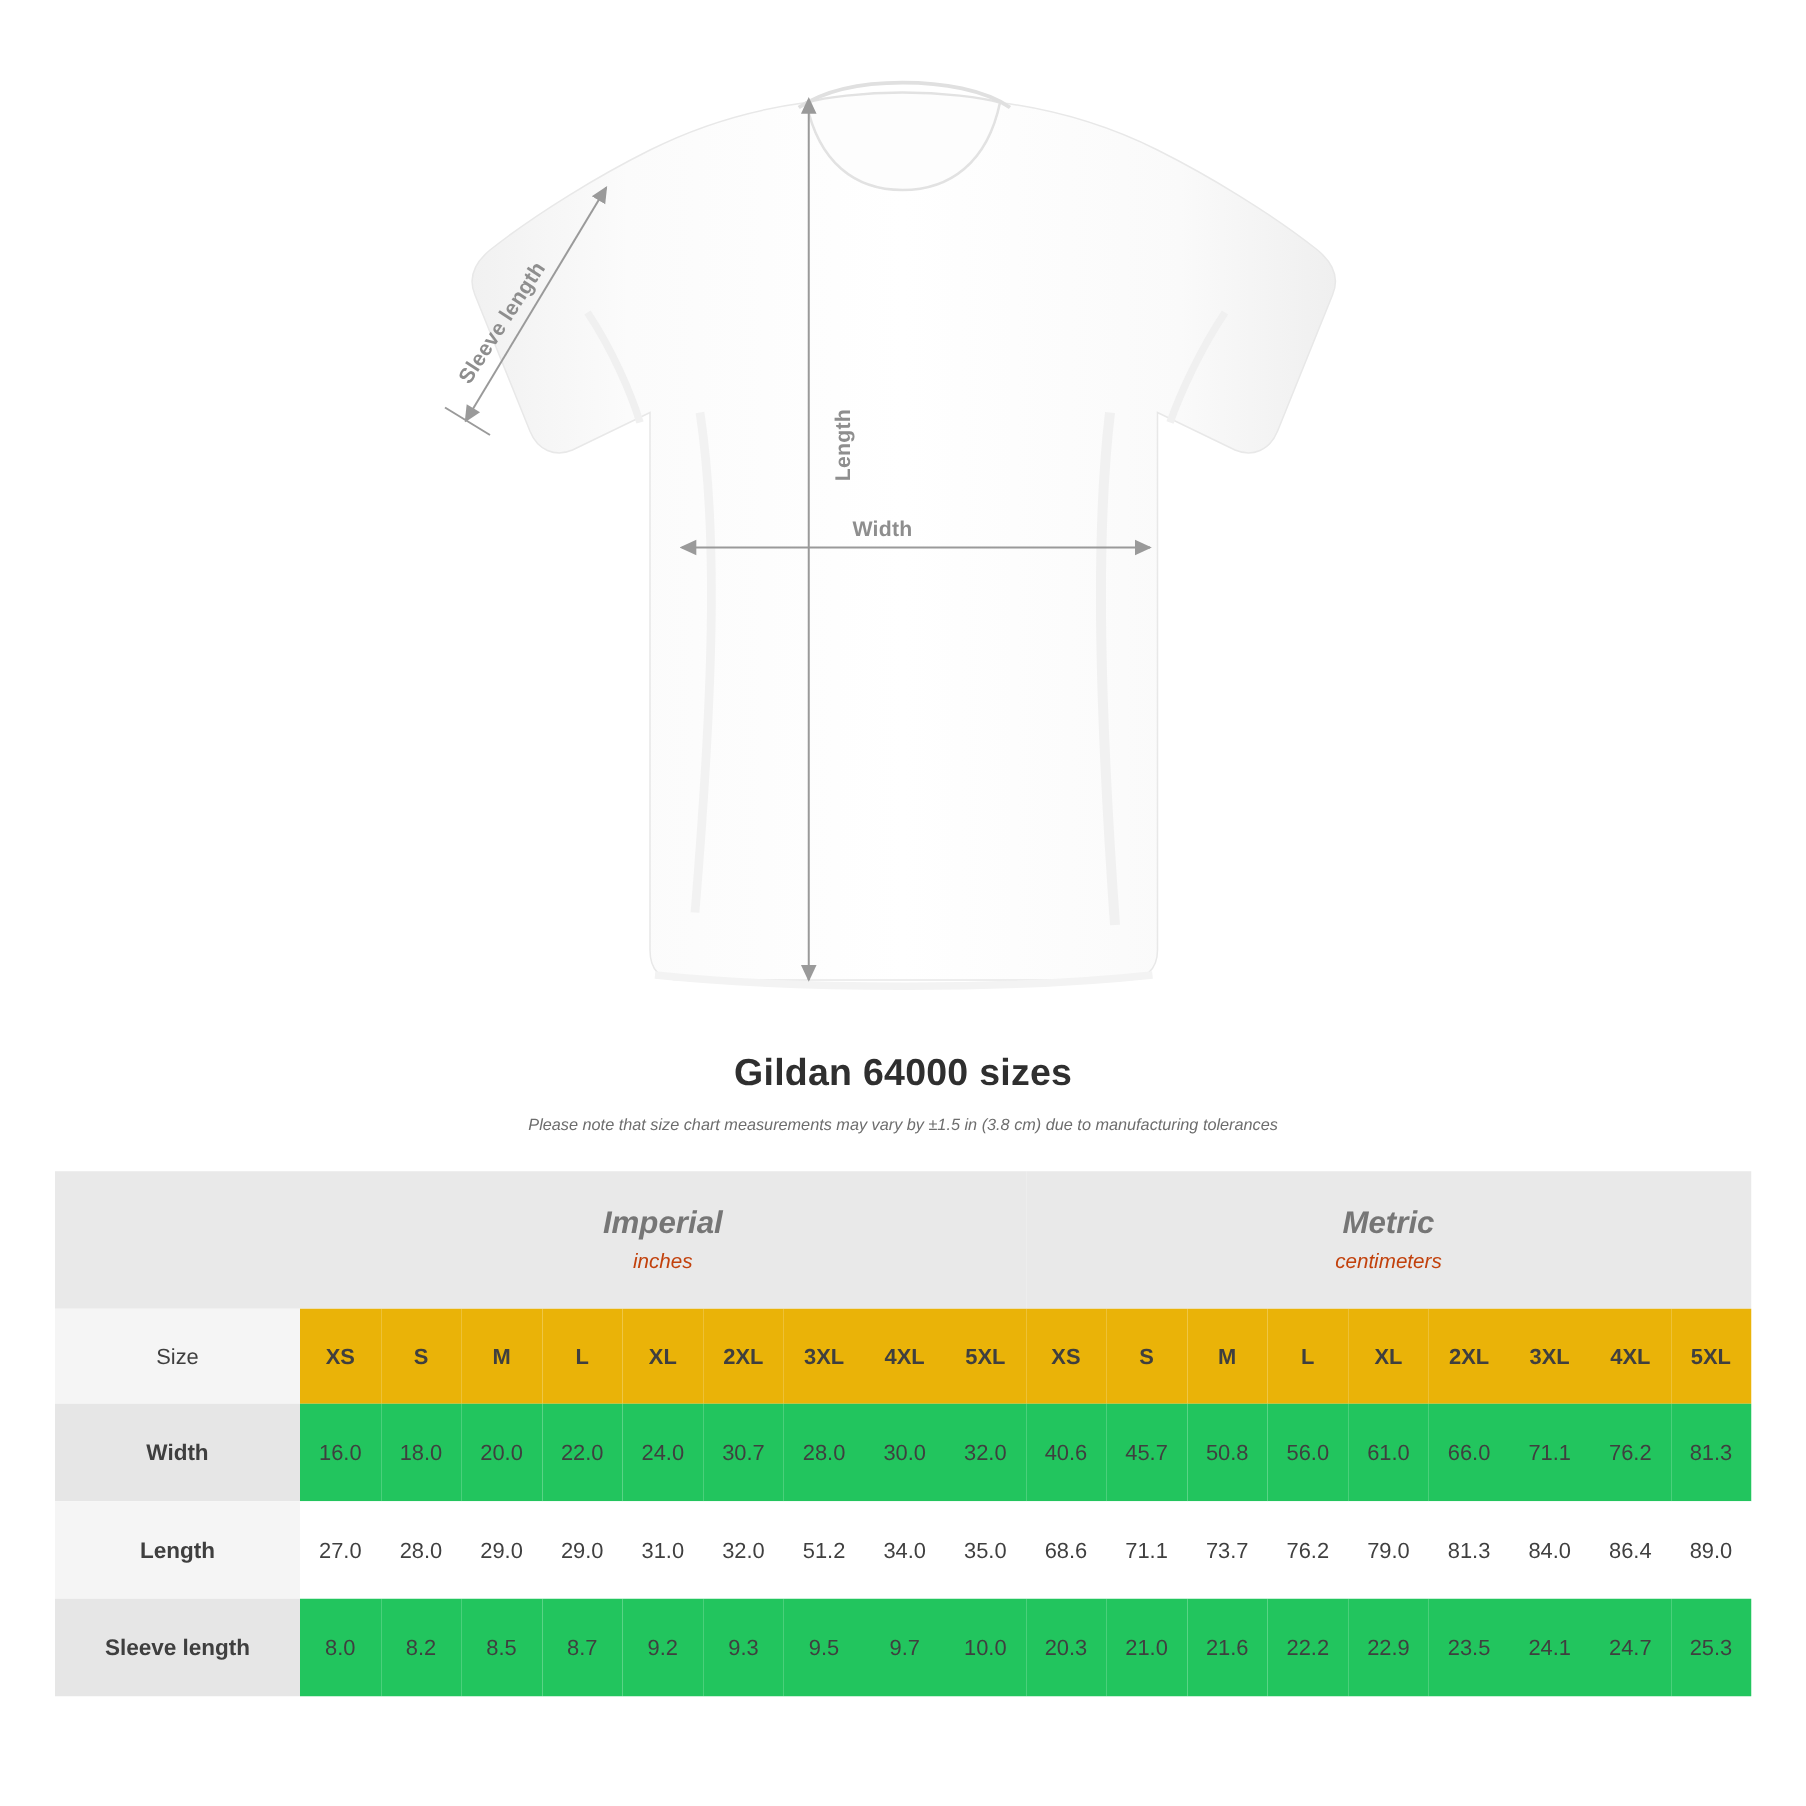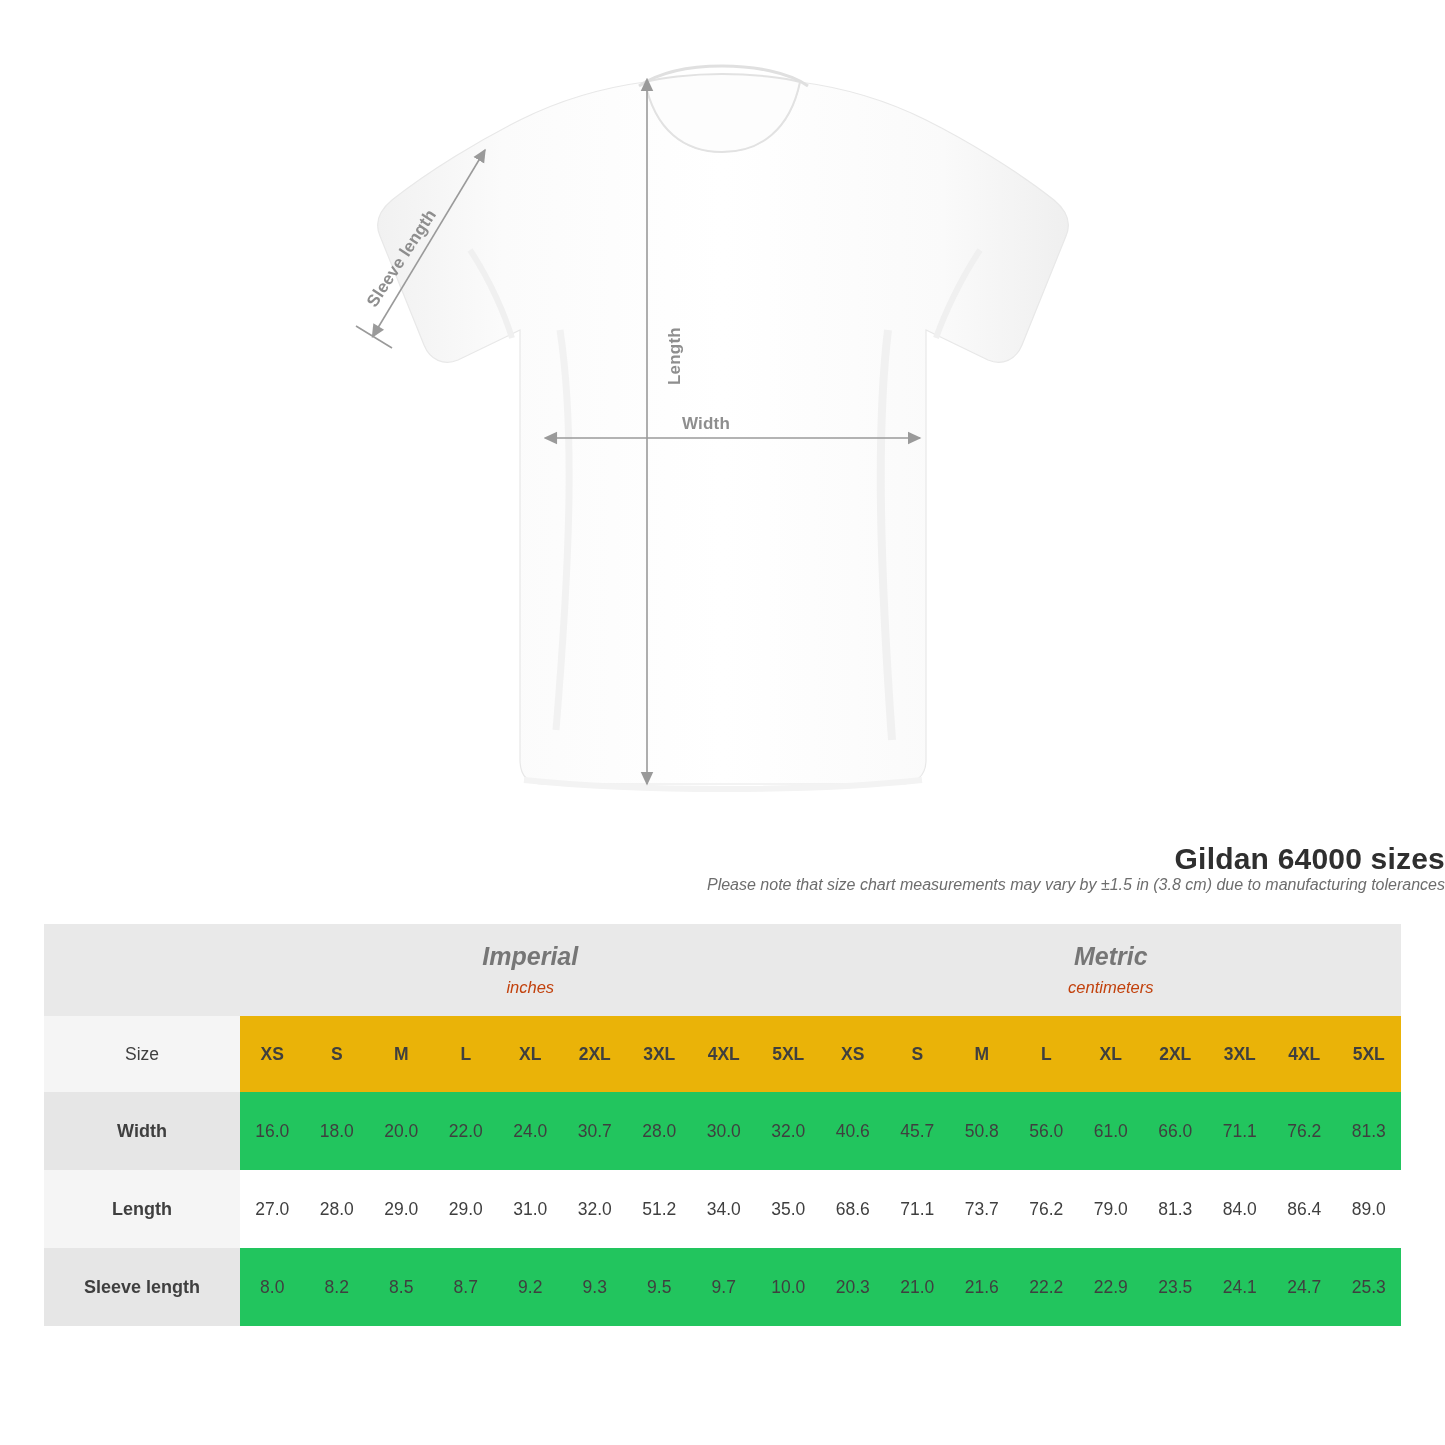--- a/index.html
+++ b/index.html
@@ -40,56 +40,56 @@
     transform: rotate(-90deg);
     transform-origin: left top;
   }
   .dim-label.sleeve {
     transform: rotate(-57deg);
     transform-origin: left top;
   }
 
   
   .title-block {
-    text-align: right;
+    text-align: center;
     margin-top: 12px;
   }
   .chart-title {
     font-size: 30px;
     font-weight: bold;
     color: #2f2f2f;
     margin: 0;
     letter-spacing: 0.2px;
   }
   .chart-note {
-    font-size: 16px;
+    font-size: 13px;
     font-style: italic;
     color: #6d6d6d;
-    margin-top: 0;
+    margin-top: 16px;
   }
 
   
   .table-wrap {
     margin: 30px 44px 0 44px;
   }
   table.size-table {
     border-collapse: collapse;
     width: 1357px;
     table-layout: fixed;
   }
   table.size-table td,
   table.size-table th {
     text-align: center;
     font-size: 17.5px;
     color: #3f3f3f;
     padding: 0;
     border: none;
   }
   .unit-row td {
-    height: 92px;
+    height: 110px;
     background: #e9e9e9;
   }
   .unit-name {
     font-size: 25px;
     font-style: italic;
     font-weight: bold;
     color: #767676;
     line-height: 1.1;
   }
   .unit-sub {

